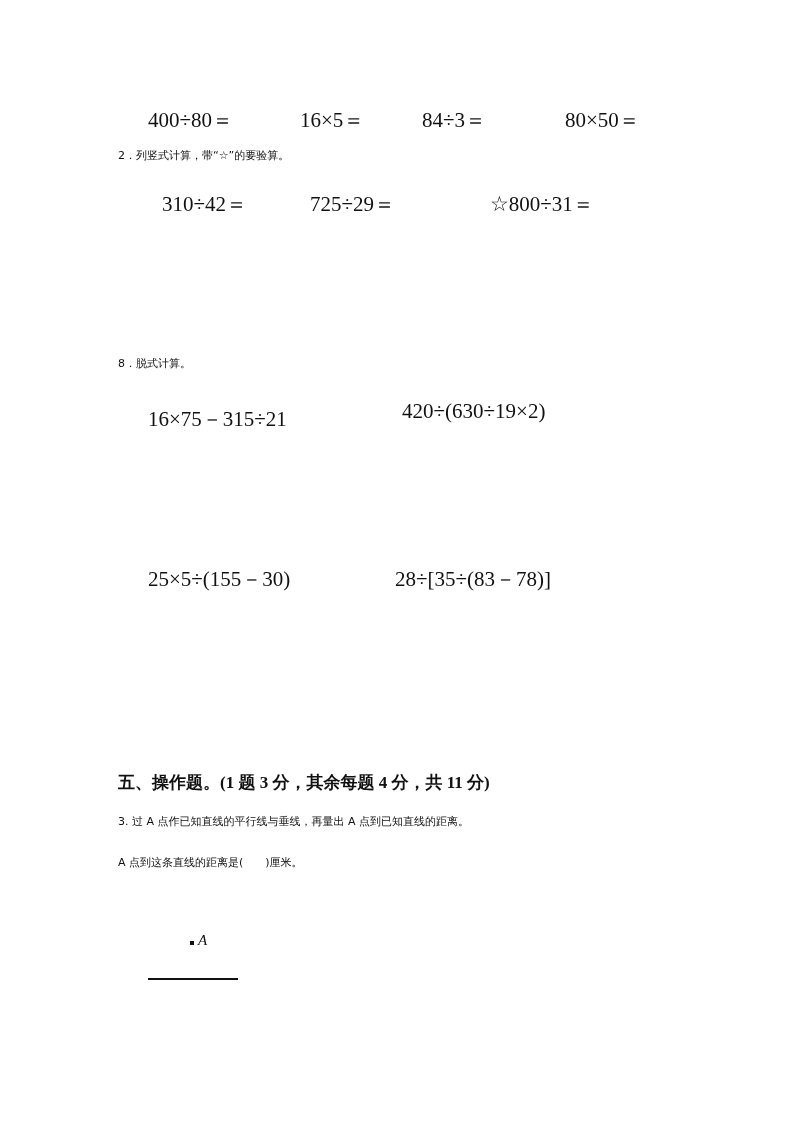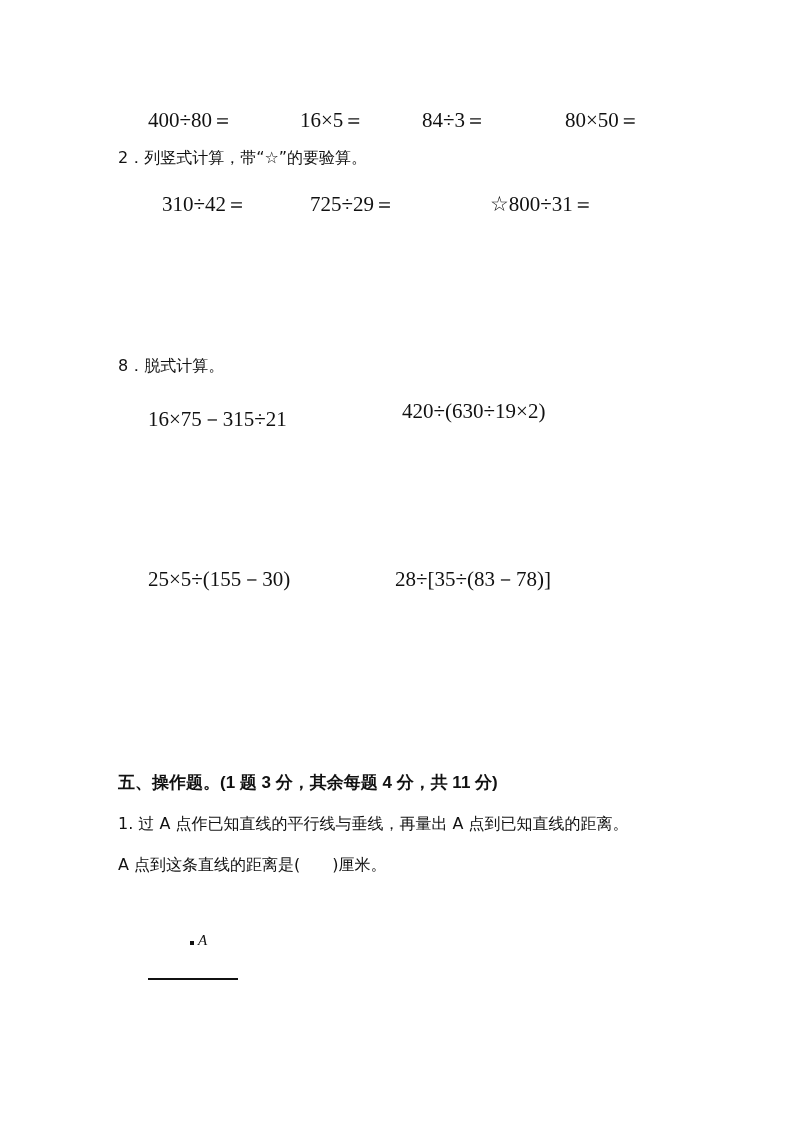--- a/index.html
+++ b/index.html
@@ -3,23 +3,23 @@
   <meta charset="utf-8">
   <style>
     html, body { margin: 0; padding: 0; background: #ffffff; }
     body {
       width: 793px; height: 1122px; position: relative; overflow: hidden;
       font-family: "Liberation Serif", "DejaVu Serif", serif;
       color: #111111;
     }
     .abs { position: absolute; white-space: nowrap; }
     .expr { font-size: 21px; font-family: "Liberation Serif", serif; }
-    .heading { font-size: 17px; font-family: Liberation Sans, sans-serif; }
+    .heading { font-size: 17px; font-family: Liberation Serif, serif; }
     .bold { font-weight: bold; }
-    .cn { font-size: 16px; font-family: "DejaVu Sans", sans-serif; }
+    .cn { font-size: 11px; font-family: "DejaVu Sans", sans-serif; }
     .point-dot { position: absolute; width: 4px; height: 4px; background: #111; }
     .point-label { position: absolute; font-style: italic; font-size: 15px; font-family: "Liberation Serif", serif; }
     .given-line { position: absolute; height: 1.5px; background: #111; }
   </style>
 </head>
 <body>
 
 <div class="abs expr" style="left:148px; top:106px;">400÷80＝</div>
 <div class="abs expr" style="left:300px; top:106px;">16×5＝</div>
 <div class="abs expr" style="left:422px; top:106px;">84÷3＝</div>
@@ -30,18 +30,18 @@
 <div class="abs expr" style="left:310px; top:190px;">725÷29＝</div>
 <div class="abs expr" style="left:490px; top:190px;">☆800÷31＝</div>
 
 <div class="abs cn" style="left:118px; top:356px;">8．脱式计算。</div>
 <div class="abs expr" style="left:148px; top:376px;margin-top:29px;">16×75－315÷21</div>
 <div class="abs expr" style="left:402px; top:399px;">420÷(630÷19×2)</div>
 <div class="abs expr" style="left:148px; top:565px;">25×5÷(155－30)</div>
 <div class="abs expr" style="left:395px; top:565px;">28÷[35÷(83－78)]</div>
 
 <div class="abs heading bold" style="left:118px; top:771px;">五、操作题。(1 题 3 分，其余每题 4 分，共 11 分)</div>
-<div class="abs cn" style="left:118px; top:814px;">1. 过 A 点作已知直线的平行线与垂线，再量出 A 点到已知直线的距离。</div>
+<div class="abs cn" style="left:118px; top:814px;">3. 过 A 点作已知直线的平行线与垂线，再量出 A 点到已知直线的距离。</div>
 <div class="abs cn" style="left:118px; top:855px;">A 点到这条直线的距离是(　　)厘米。</div>
 
 <div class="point-dot" style="left:190px; top:941px;"></div>
 <div class="point-label" style="left:198px; top:932px;">A</div>
 <div class="given-line" style="left:148px; top:978px; width:90px;"></div>
 
 </body></html>

